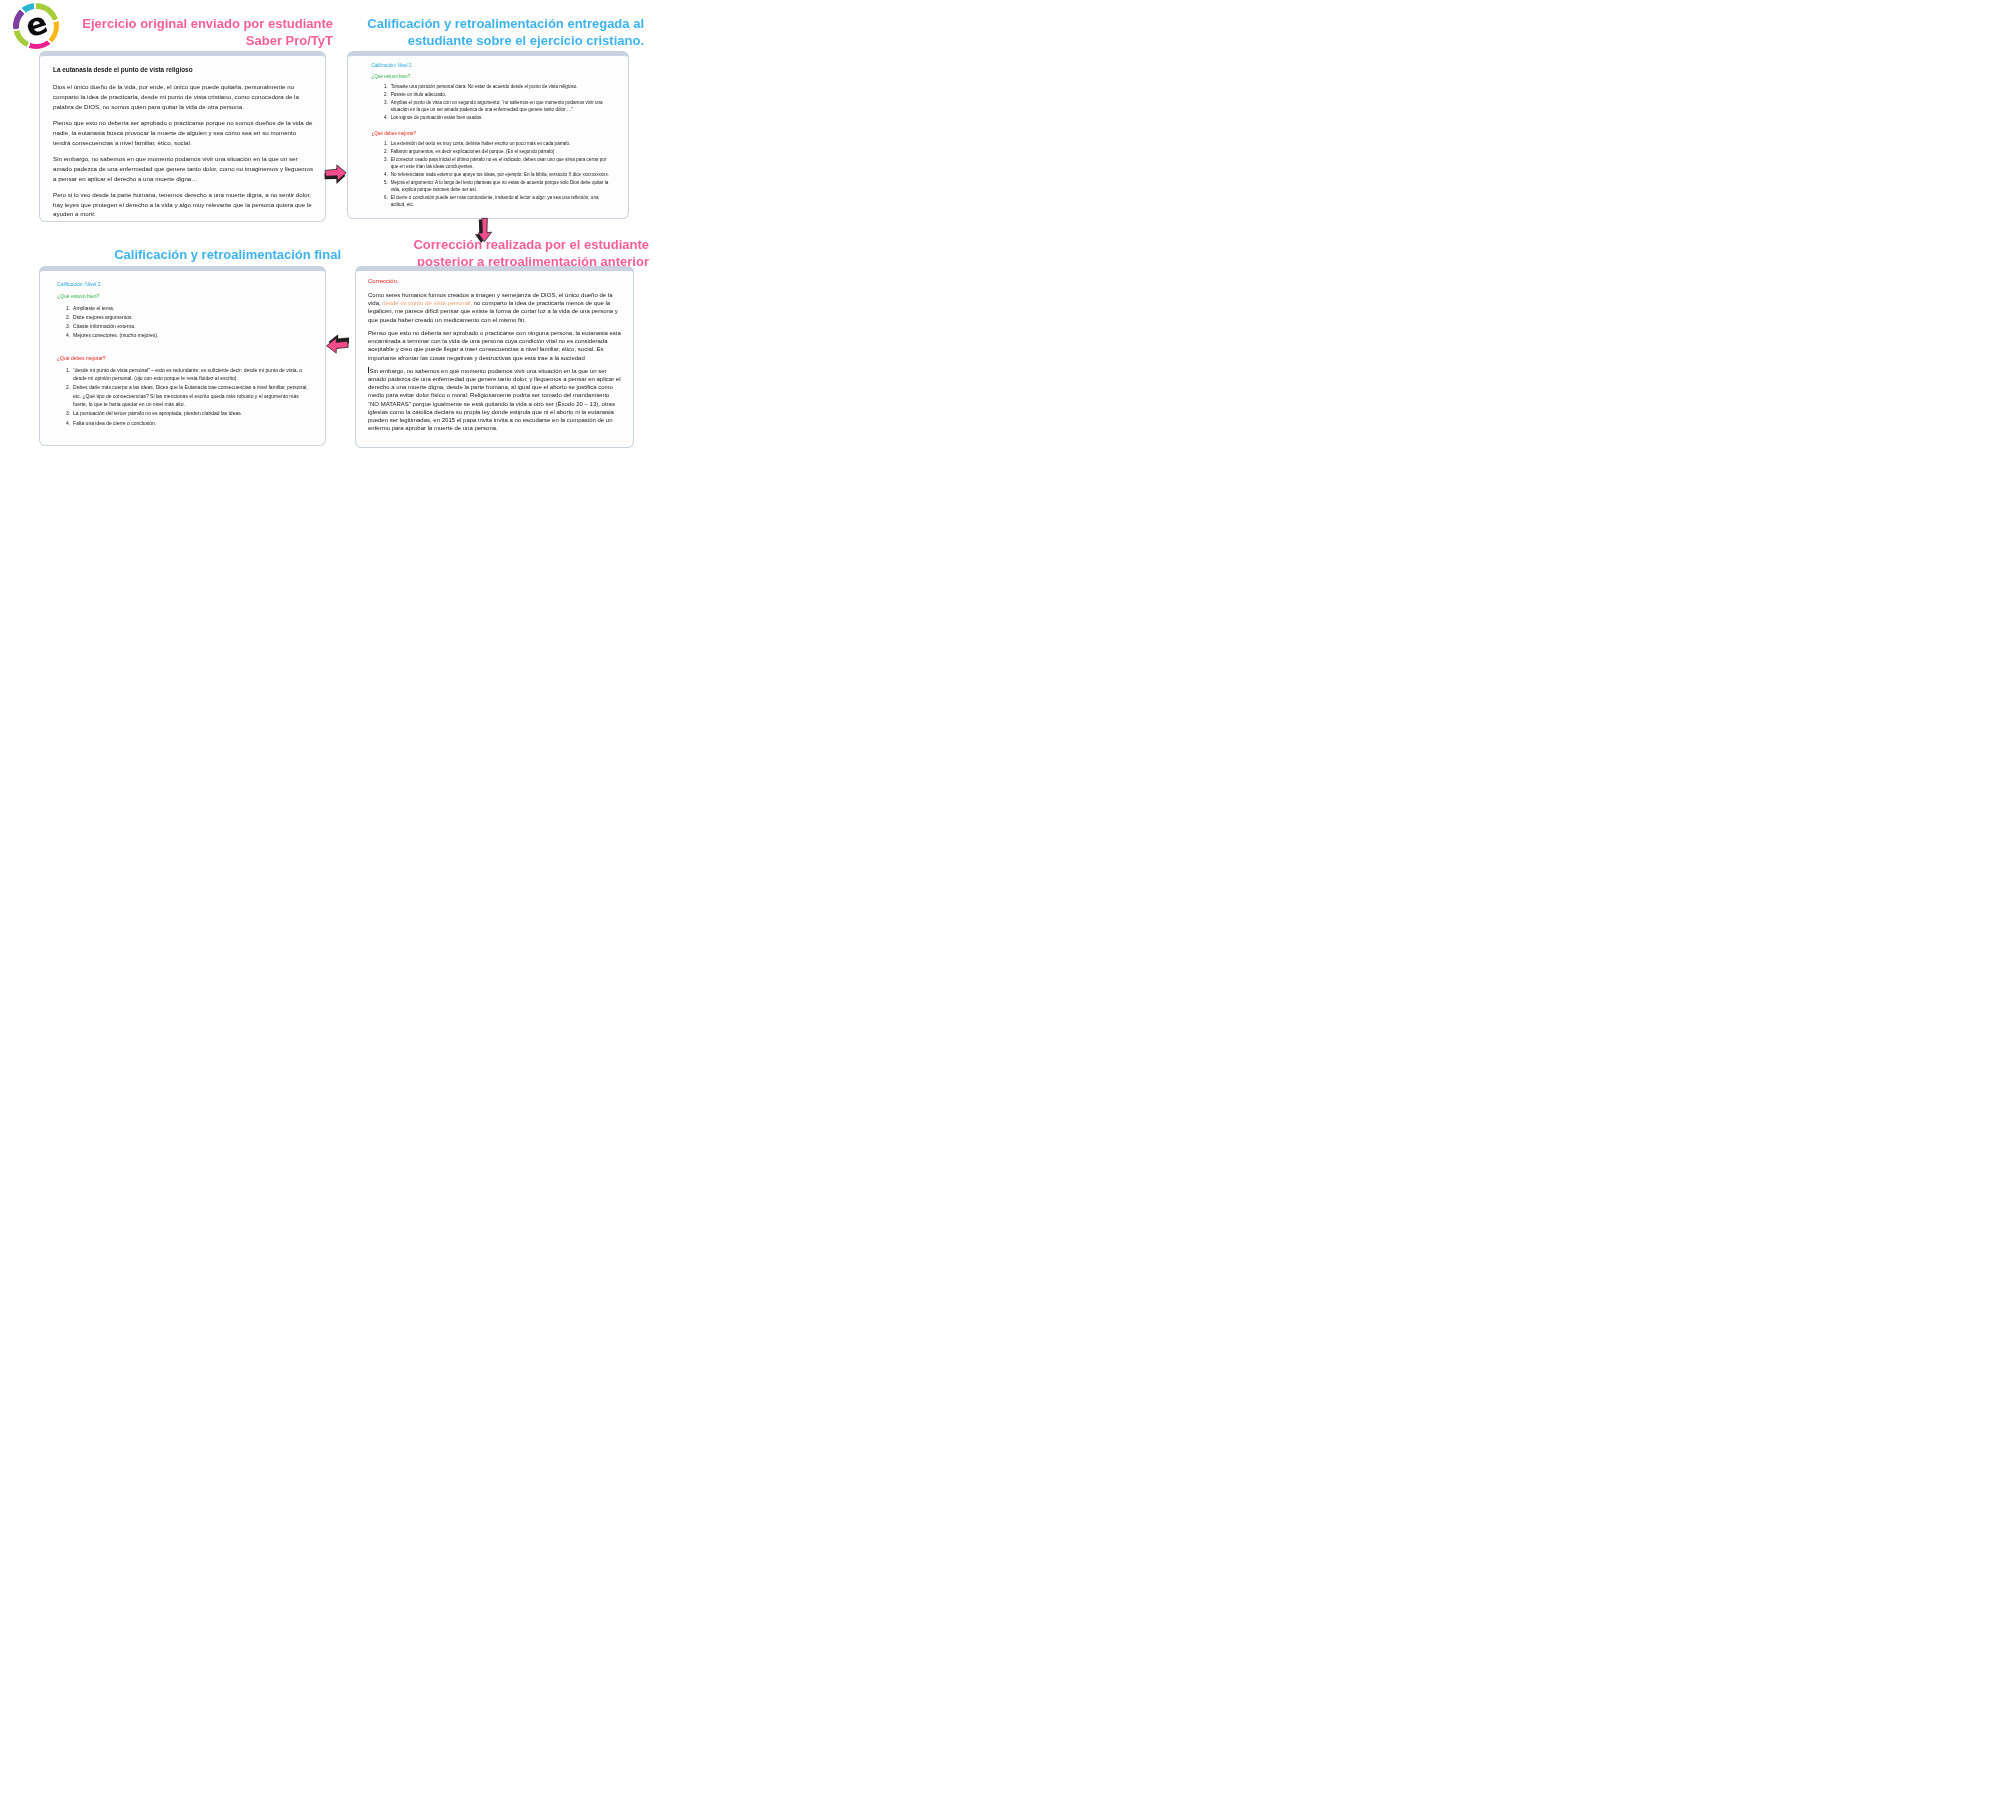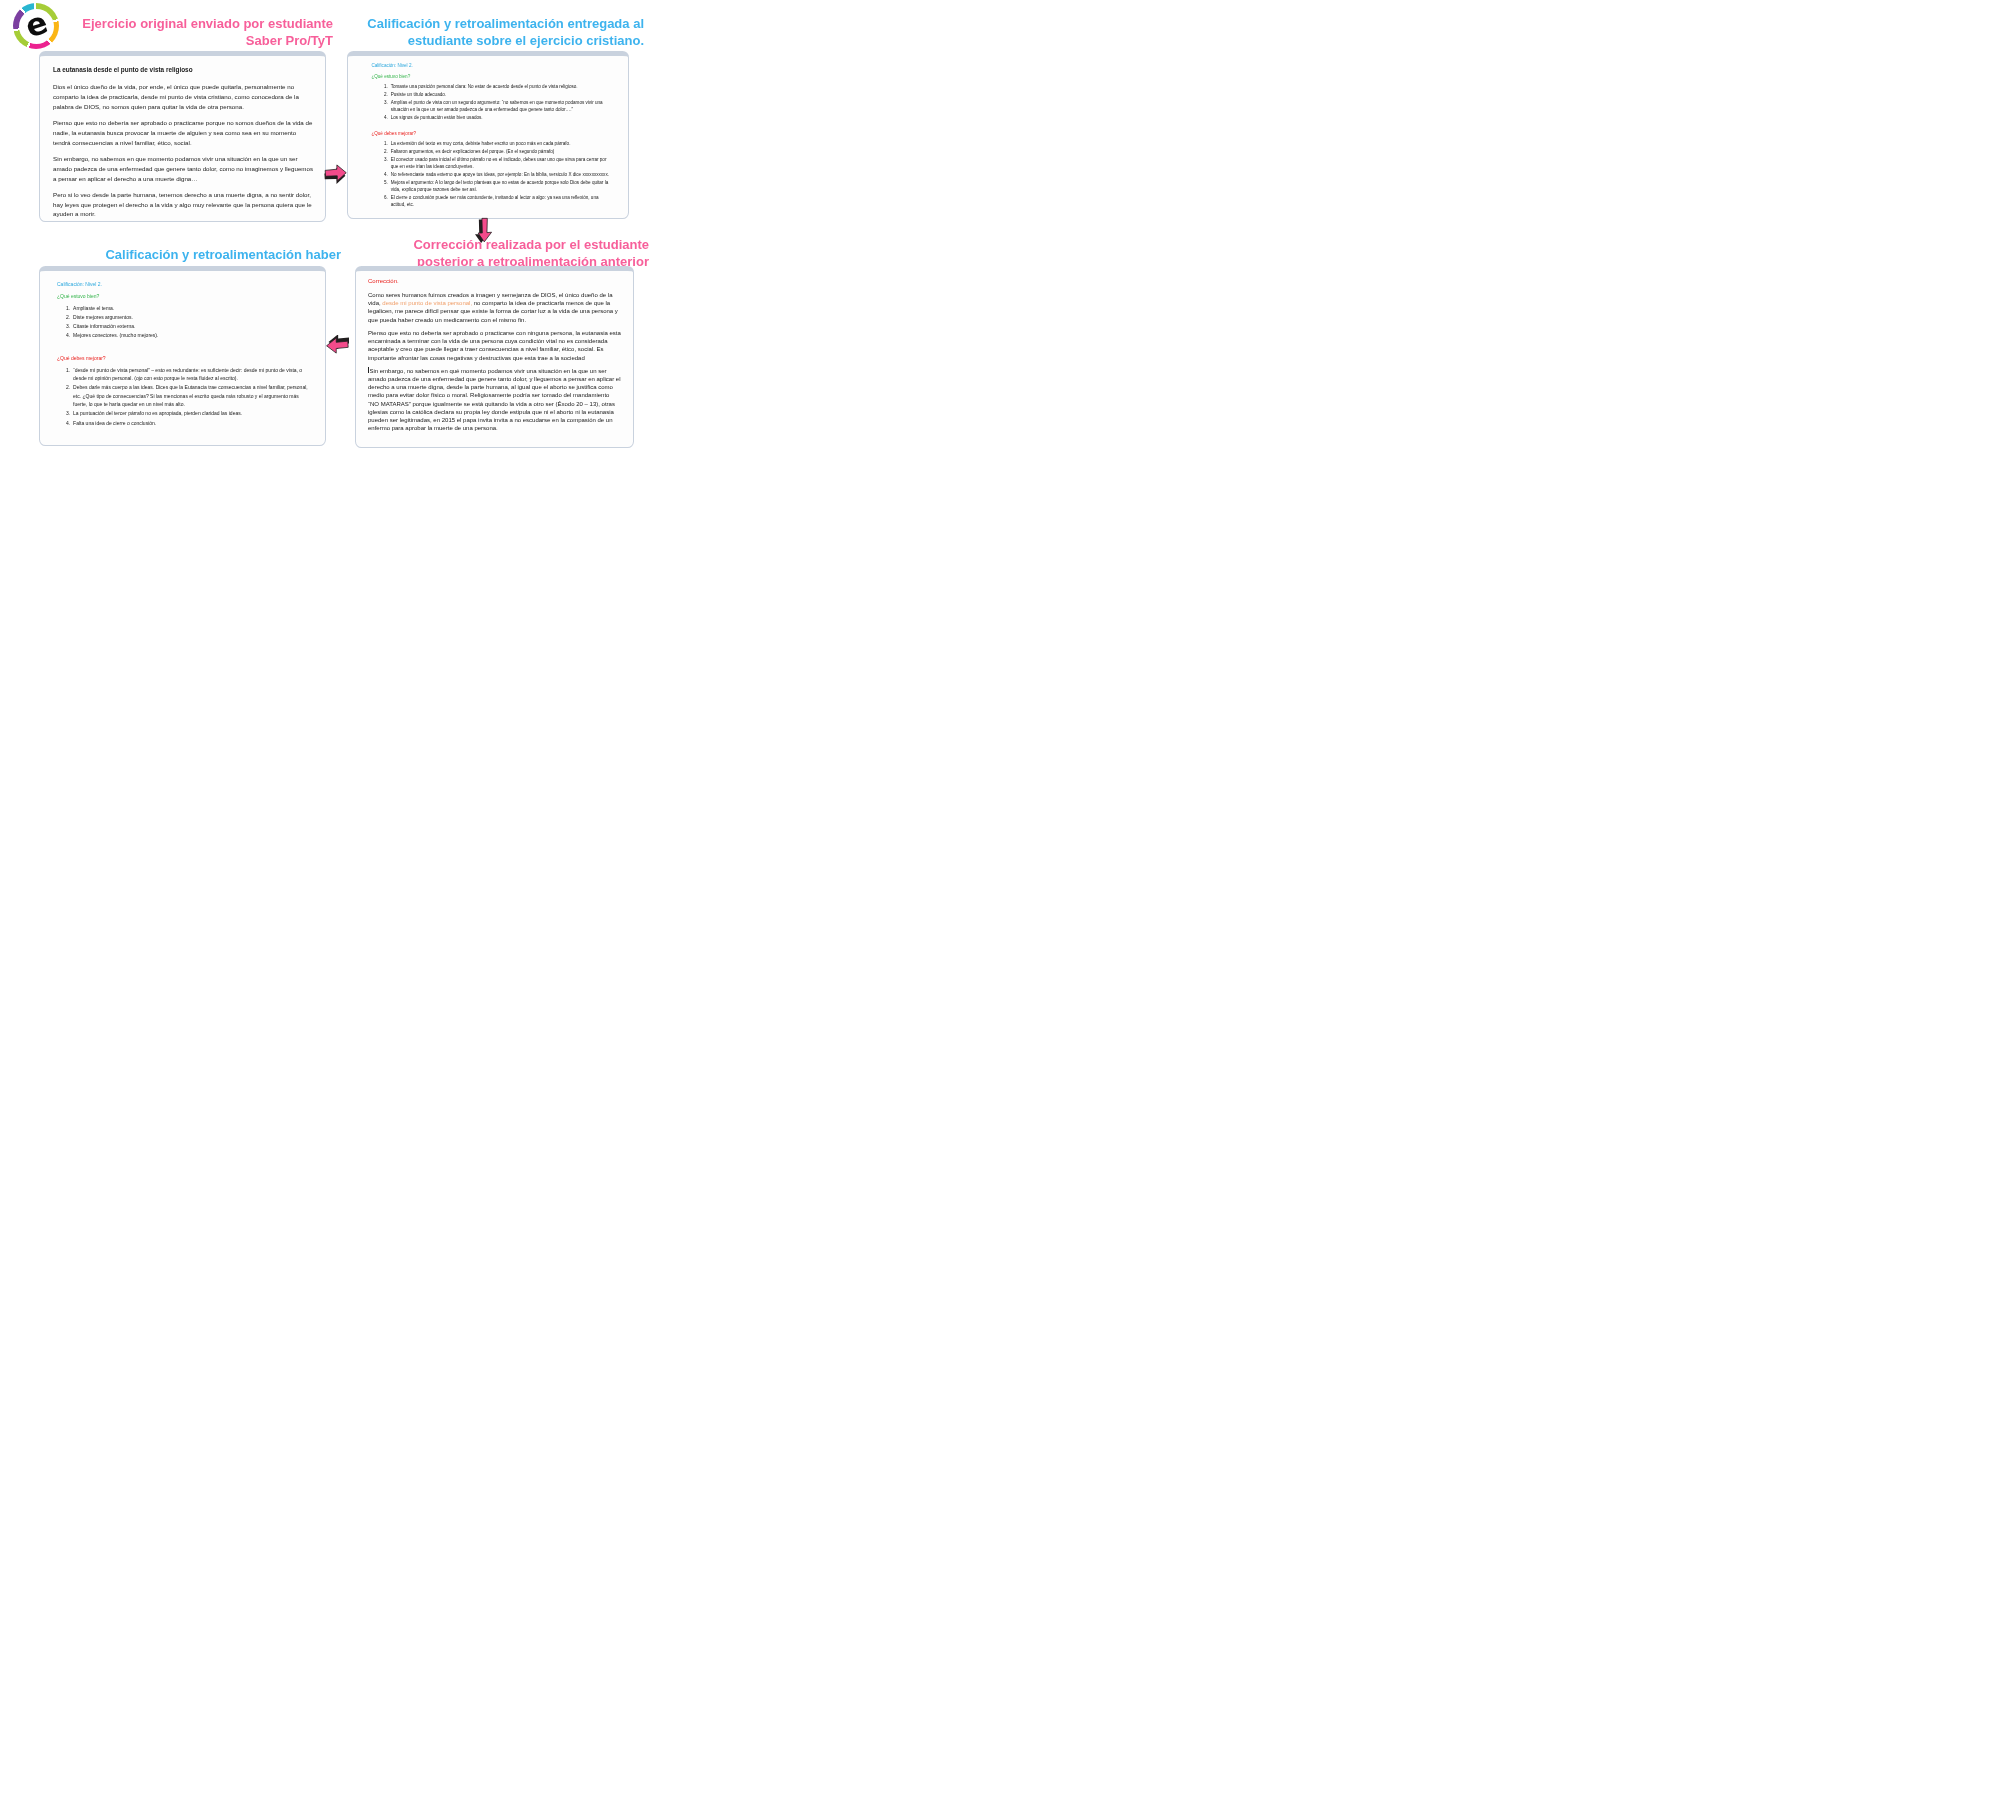--- a/index.html
+++ b/index.html
@@ -72,21 +72,21 @@
 <div class="canvas">
 
   <div class="logo">
     <div class="logo-inner">
       <span class="logo-letter">e</span>
     </div>
   </div>
 
   <div class="sec-title t-pink title-tl">Ejercicio original enviado por estudiante Saber Pro/TyT</div>
   <div class="sec-title t-blue title-tr">Calificación y retroalimentación entregada al estudiante sobre el ejercicio cristiano.</div>
-  <div class="sec-title t-blue title-bl">Calificación y retroalimentación haber</div>
+  <div class="sec-title t-blue title-bl">Calificación y retroalimentación final</div>
   <div class="sec-title t-pink title-br">Corrección realizada por el estudiante posterior a retroalimentación anterior</div>
 
   <div class="panel panel-tl">
     <div class="essay-title">La eutanasia desde el punto de vista religioso</div>
     <div>
         <p>Dios el único dueño de la vida, por ende, el único que puede quitarla, personalmente no comparto la idea de practicarla, desde mi punto de vista cristiano, como conocedora de la palabra de DIOS, no somos quien para quitar la vida de otra persona.</p>
         <p>Pienso que esto no debería ser aprobado o practicarse porque no somos dueños de la vida de nadie, la eutanasia busca provocar la muerte de alguien y sea como sea en su momento tendrá consecuencias a nivel familiar, ético, social.</p>
         <p>Sin embargo, no sabemos en que momento podamos vivir una situación en la que un ser amado padezca de una enfermedad que genere tanto dolor, como no imaginemos y lleguemos a pensar en aplicar el derecho a una muerte digna…</p>
         <p> Pero si lo veo desde la parte humana, tenemos derecho a una muerte digna, a no sentir dolor, hay leyes que protegen el derecho a la vida y algo muy relevante que la persona quiera que le ayuden a morir.</p>
       </div>

